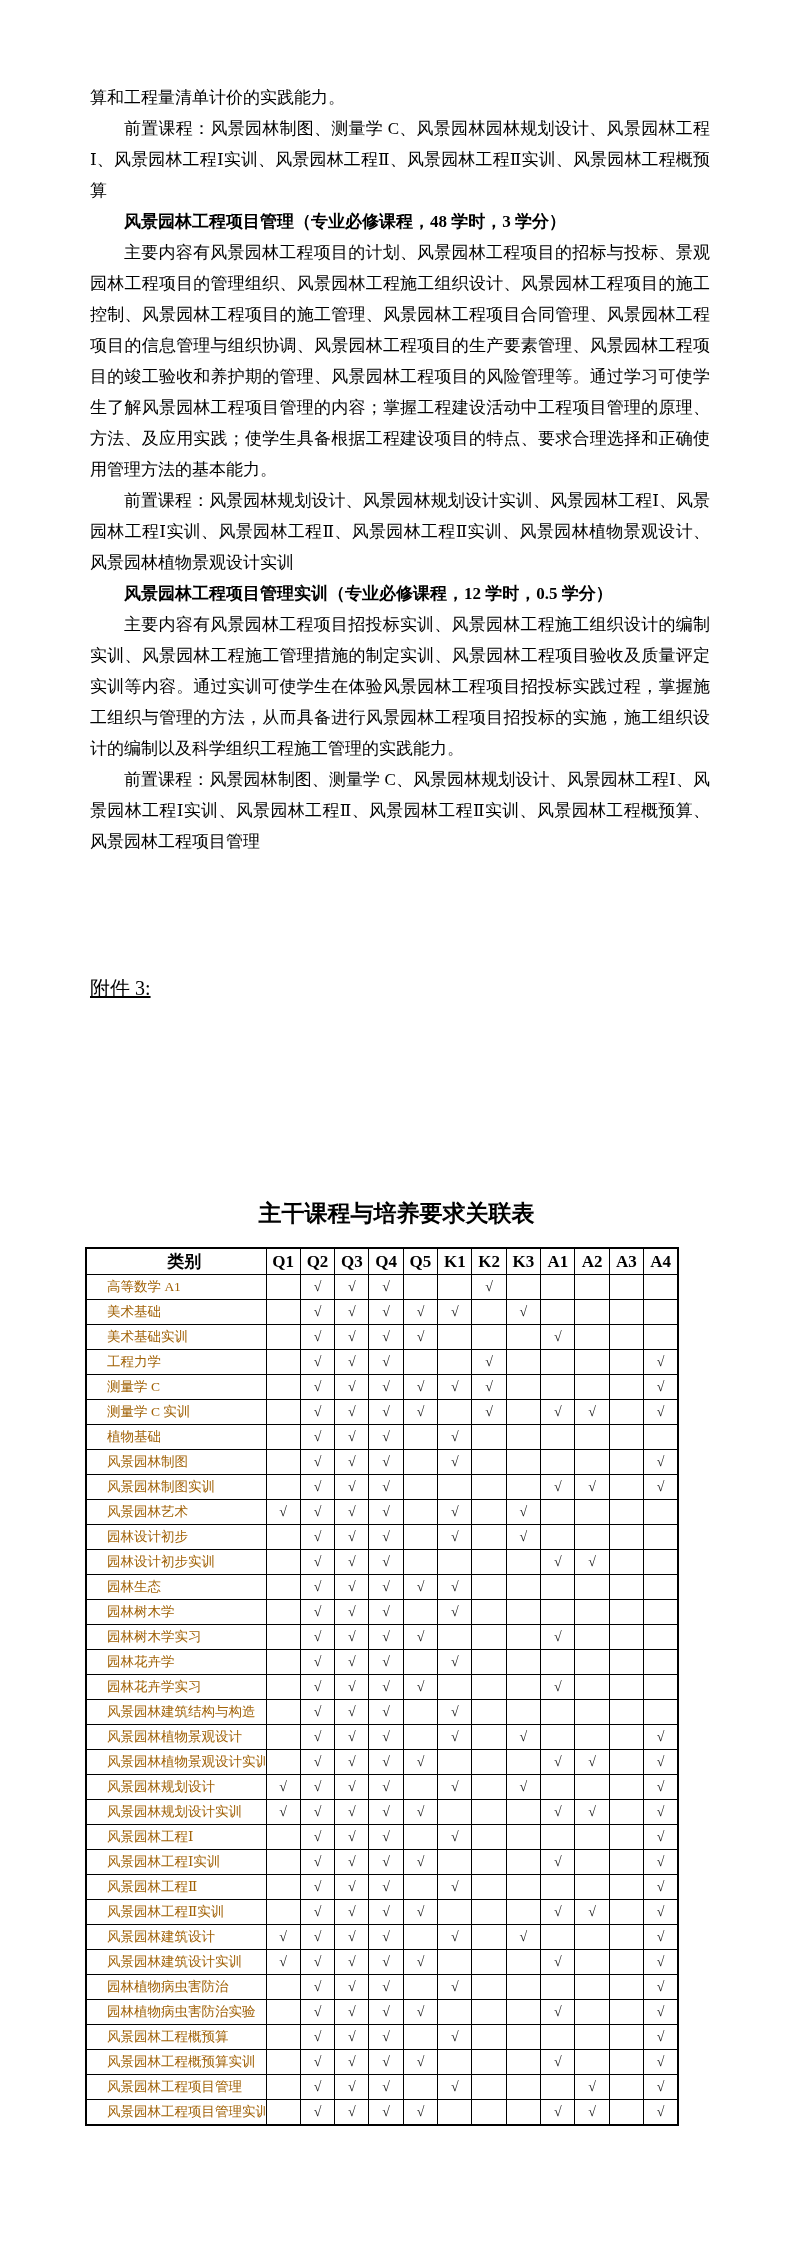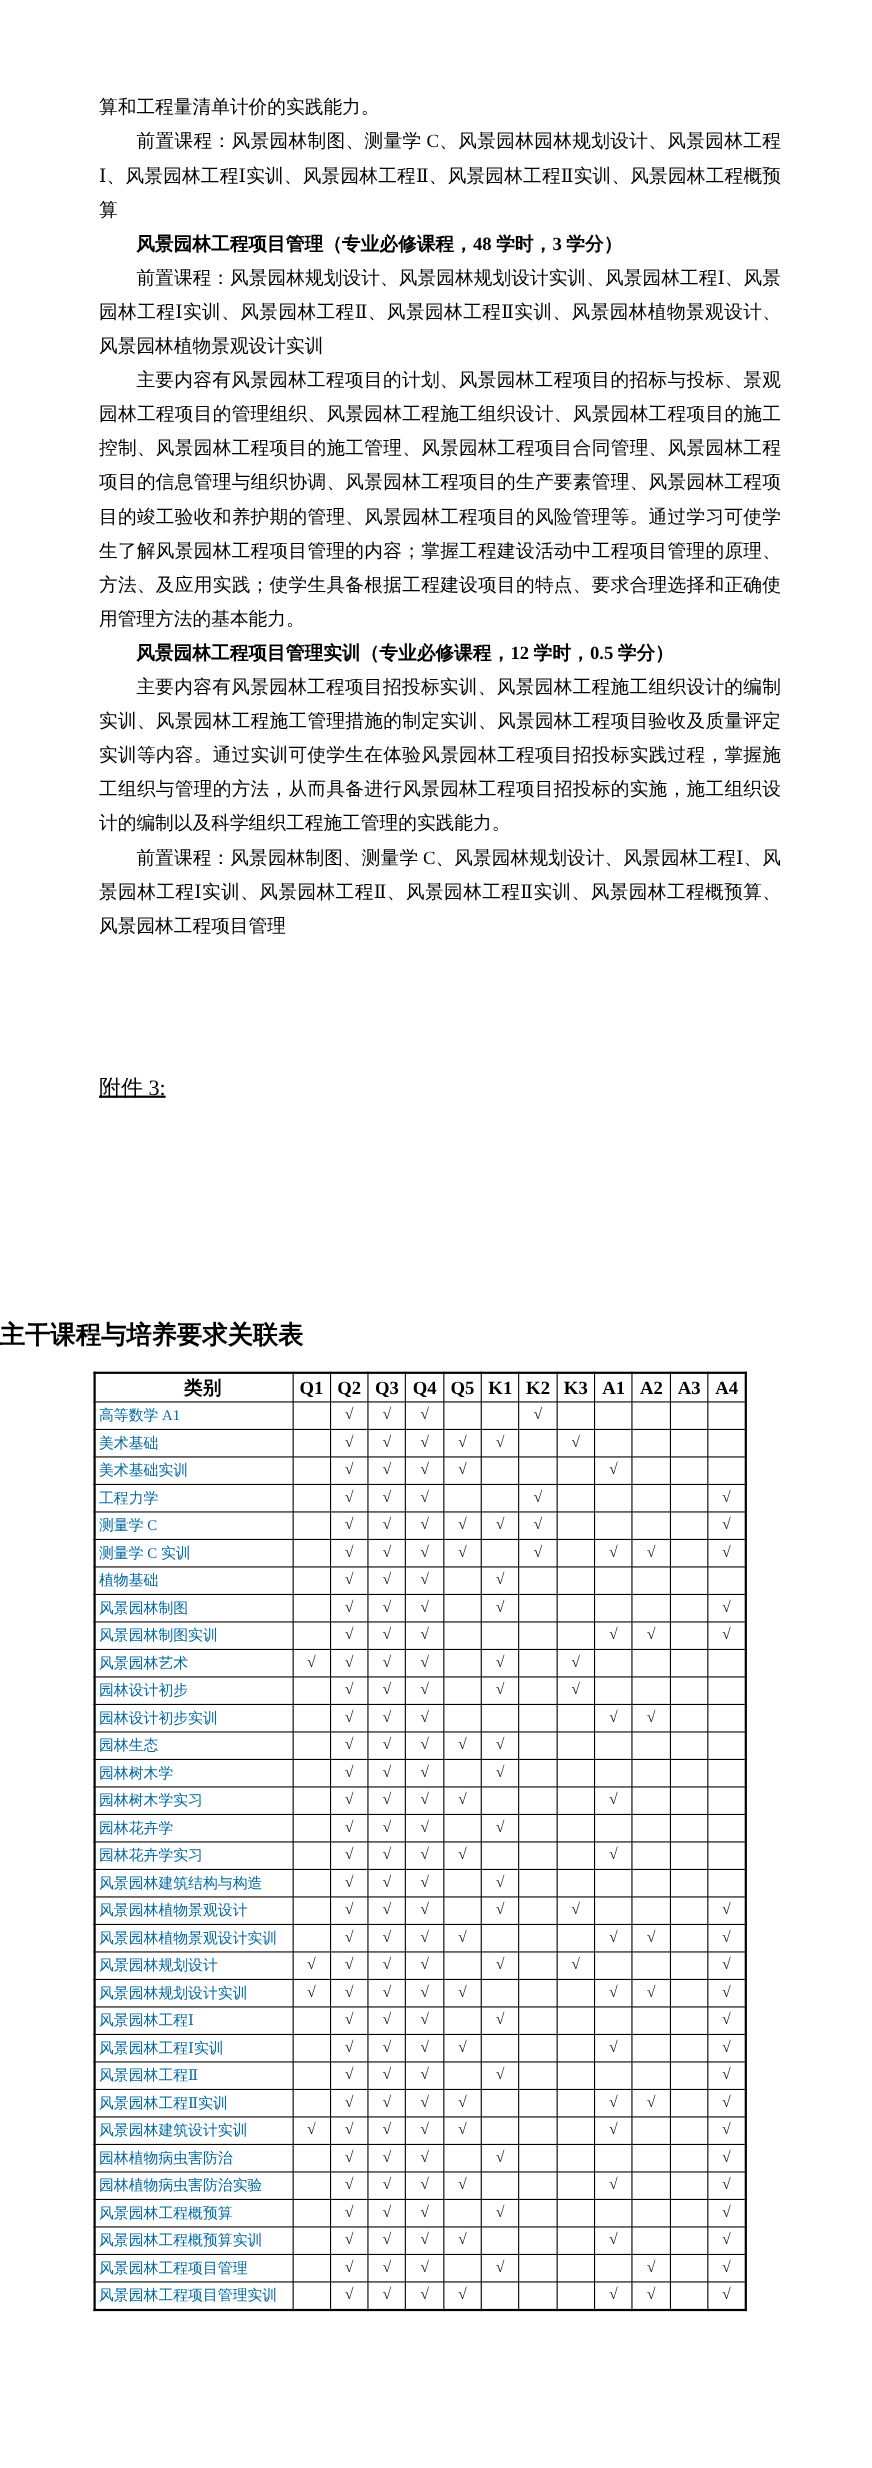--- a/index.html
+++ b/index.html
@@ -34,21 +34,21 @@
   .para.heading {
     font-weight: bold;
   }
   .attachment {
     margin: 118px 0 0 90px;
     font-size: 20px;
     text-decoration: underline;
   }
   .table-title {
     margin: 196px 0 12px 0;
-    text-align: left;
+    text-align: center;
     font-size: 23px;
     font-weight: bold;
     font-family: "Liberation Serif", "DejaVu Serif", serif;
   }
   .matrix-wrap {
     margin: 18px 0 0 85px;
   }
   table.matrix {
     border-collapse: collapse;
     table-layout: fixed;
@@ -73,39 +73,39 @@
     padding-left: 16px;
   }
   table.matrix td {
     height: 24px;
     font-size: 13.5px;
     text-align: center;
     color: #1a1a1a;
   }
   table.matrix td.course {
     text-align: left;
-    padding-left: 3px;
+    padding-left: 20px;
     font-size: 13.5px;
-    color: #0369a1;
+    color: #a16207;
   }
   table.matrix td.check-cell {
     font-size: 14px;
   }
 </style>
 </head>
 <body>
 
 <div class="page">
 
   <div class="text-block">
     <p class="para">算和工程量清单计价的实践能力。</p>
     <p class="para indent">前置课程：风景园林制图、测量学 C、风景园林园林规划设计、风景园林工程Ⅰ、风景园林工程Ⅰ实训、风景园林工程Ⅱ、风景园林工程Ⅱ实训、风景园林工程概预算</p>
     <p class="para indent heading">风景园林工程项目管理（专业必修课程，48 学时，3 学分）</p>
+    <p class="para indent">主要内容有风景园林工程项目的计划、风景园林工程项目的招标与投标、景观园林工程项目的管理组织、风景园林工程施工组织设计、风景园林工程项目的施工控制、风景园林工程项目的施工管理、风景园林工程项目合同管理、风景园林工程项目的信息管理与组织协调、风景园林工程项目的生产要素管理、风景园林工程项目的竣工验收和养护期的管理、风景园林工程项目的风险管理等。通过学习可使学生了解风景园林工程项目管理的内容；掌握工程建设活动中工程项目管理的原理、方法、及应用实践；使学生具备根据工程建设项目的特点、要求合理选择和正确使用管理方法的基本能力。</p>
     <p class="para indent">前置课程：风景园林规划设计、风景园林规划设计实训、风景园林工程Ⅰ、风景园林工程Ⅰ实训、风景园林工程Ⅱ、风景园林工程Ⅱ实训、风景园林植物景观设计、风景园林植物景观设计实训</p>
-    <p class="para indent">主要内容有风景园林工程项目的计划、风景园林工程项目的招标与投标、景观园林工程项目的管理组织、风景园林工程施工组织设计、风景园林工程项目的施工控制、风景园林工程项目的施工管理、风景园林工程项目合同管理、风景园林工程项目的信息管理与组织协调、风景园林工程项目的生产要素管理、风景园林工程项目的竣工验收和养护期的管理、风景园林工程项目的风险管理等。通过学习可使学生了解风景园林工程项目管理的内容；掌握工程建设活动中工程项目管理的原理、方法、及应用实践；使学生具备根据工程建设项目的特点、要求合理选择和正确使用管理方法的基本能力。</p>
     <p class="para indent heading">风景园林工程项目管理实训（专业必修课程，12 学时，0.5 学分）</p>
     <p class="para indent">主要内容有风景园林工程项目招投标实训、风景园林工程施工组织设计的编制实训、风景园林工程施工管理措施的制定实训、风景园林工程项目验收及质量评定实训等内容。通过实训可使学生在体验风景园林工程项目招投标实践过程，掌握施工组织与管理的方法，从而具备进行风景园林工程项目招投标的实施，施工组织设计的编制以及科学组织工程施工管理的实践能力。</p>
     <p class="para indent">前置课程：风景园林制图、测量学 C、风景园林规划设计、风景园林工程Ⅰ、风景园林工程Ⅰ实训、风景园林工程Ⅱ、风景园林工程Ⅱ实训、风景园林工程概预算、风景园林工程项目管理</p>
   </div>
 
   <p class="attachment">附件 3:</p>
 
   <h1 class="table-title">主干课程与培养要求关联表</h1>
 
   <div class="matrix-wrap">
@@ -527,20 +527,35 @@
             <td class="check-cell">√</td>
             <td class="check-cell"></td>
             <td class="check-cell"></td>
             <td class="check-cell"></td>
             <td class="check-cell">√</td>
             <td class="check-cell">√</td>
             <td class="check-cell"></td>
             <td class="check-cell">√</td>
           </tr>
           <tr>
+            <td class="course">风景园林建筑设计</td>
+            <td class="check-cell">√</td>
+            <td class="check-cell">√</td>
+            <td class="check-cell">√</td>
+            <td class="check-cell">√</td>
+            <td class="check-cell"></td>
+            <td class="check-cell">√</td>
+            <td class="check-cell"></td>
+            <td class="check-cell">√</td>
+            <td class="check-cell"></td>
+            <td class="check-cell"></td>
+            <td class="check-cell"></td>
+            <td class="check-cell">√</td>
+          </tr>
+          <tr>
             <td class="course">风景园林建筑设计实训</td>
             <td class="check-cell">√</td>
             <td class="check-cell">√</td>
             <td class="check-cell">√</td>
             <td class="check-cell">√</td>
             <td class="check-cell">√</td>
             <td class="check-cell"></td>
             <td class="check-cell"></td>
             <td class="check-cell"></td>
             <td class="check-cell">√</td>

